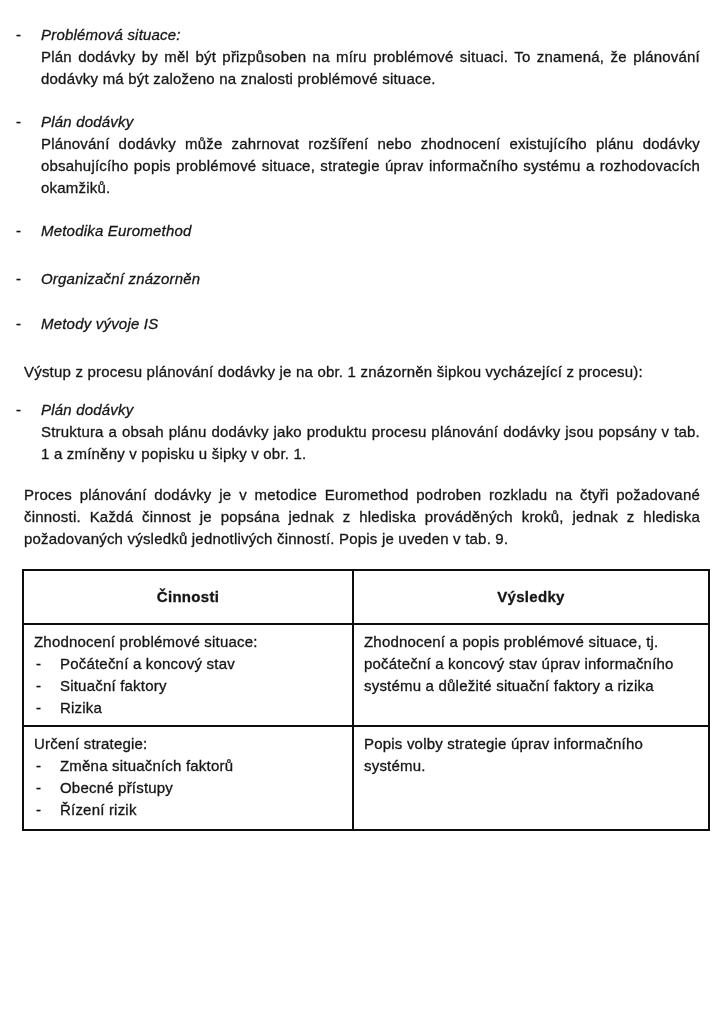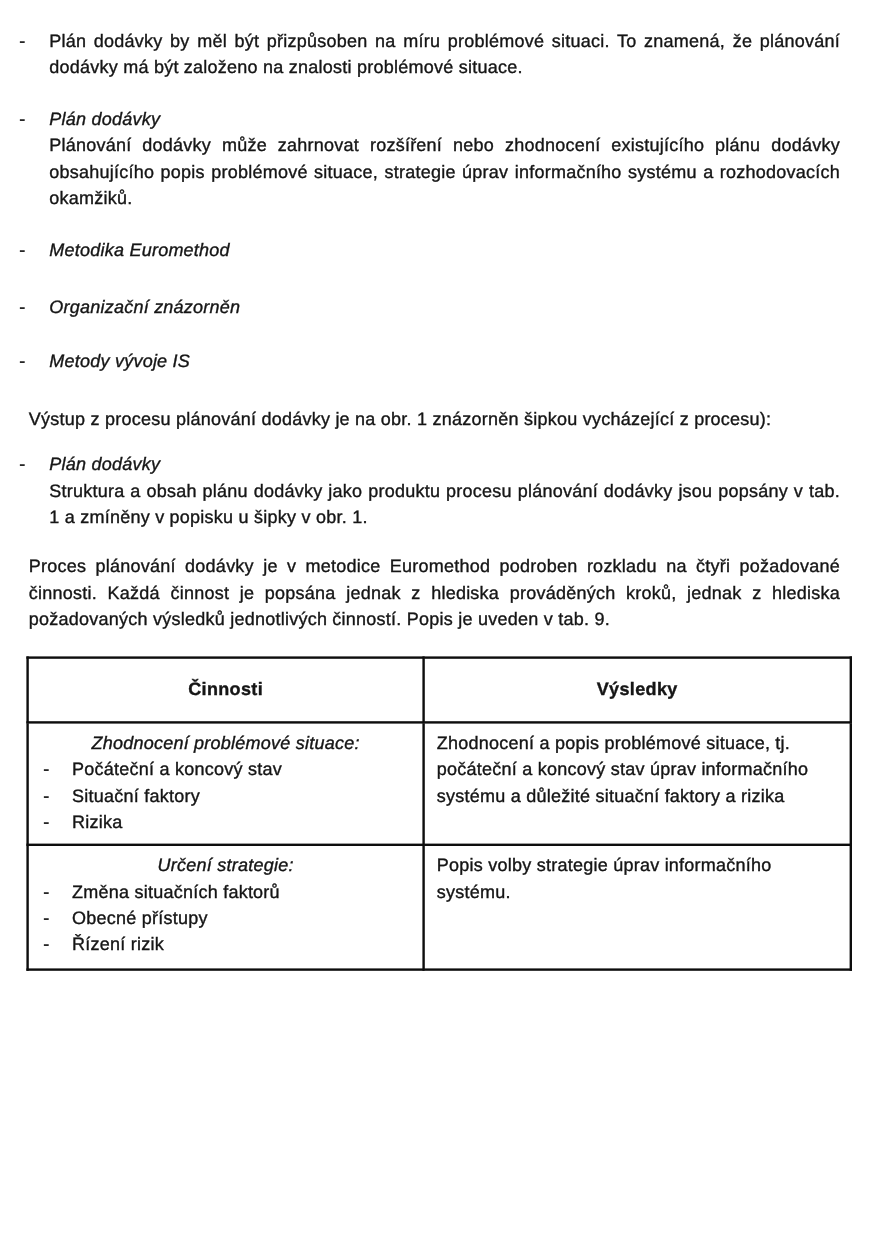--- a/index.html
+++ b/index.html
@@ -73,22 +73,20 @@
   table.doc-table th {
     height: 40px;
     text-align: center;
     vertical-align: middle;
     font-weight: bold;
     letter-spacing: 0.3px;
   }
   col.col-activities { width: 330px; }
   col.col-results   { width: 356px; }
   .cell-heading {
-    font-style: italic;
-    text-align: center;
   }
   .cell-item {
     display: grid;
     grid-template-columns: 26px 1fr;
   }
   .cell-item .marker {
     padding-left: 2px;
   }
   td.v-middle {
     vertical-align: middle;
@@ -97,20 +95,21 @@
 </style>
 </head>
 <body>
 
 <div class="page">
 
   <ul class="bullet-list">
     <li class="bullet-item mb-b1">
       <span class="marker">-</span>
       <div>
+        <div class="bullet-heading">Problémová situace:</div>
         <div class="bullet-body">Plán dodávky by měl být přizpůsoben na míru problémové situaci. To znamená, že plánování dodávky má být založeno na znalosti problémové situace.</div>
       </div>
     </li>
     <li class="bullet-item mb-b2">
       <span class="marker">-</span>
       <div>
         <div class="bullet-heading">Plán dodávky</div>
         <div class="bullet-body">Plánování dodávky může zahrnovat rozšíření nebo zhodnocení existujícího plánu dodávky obsahujícího popis problémové situace, strategie úprav informačního systému a rozhodovacích okamžiků.</div>
       </div>
     </li>

